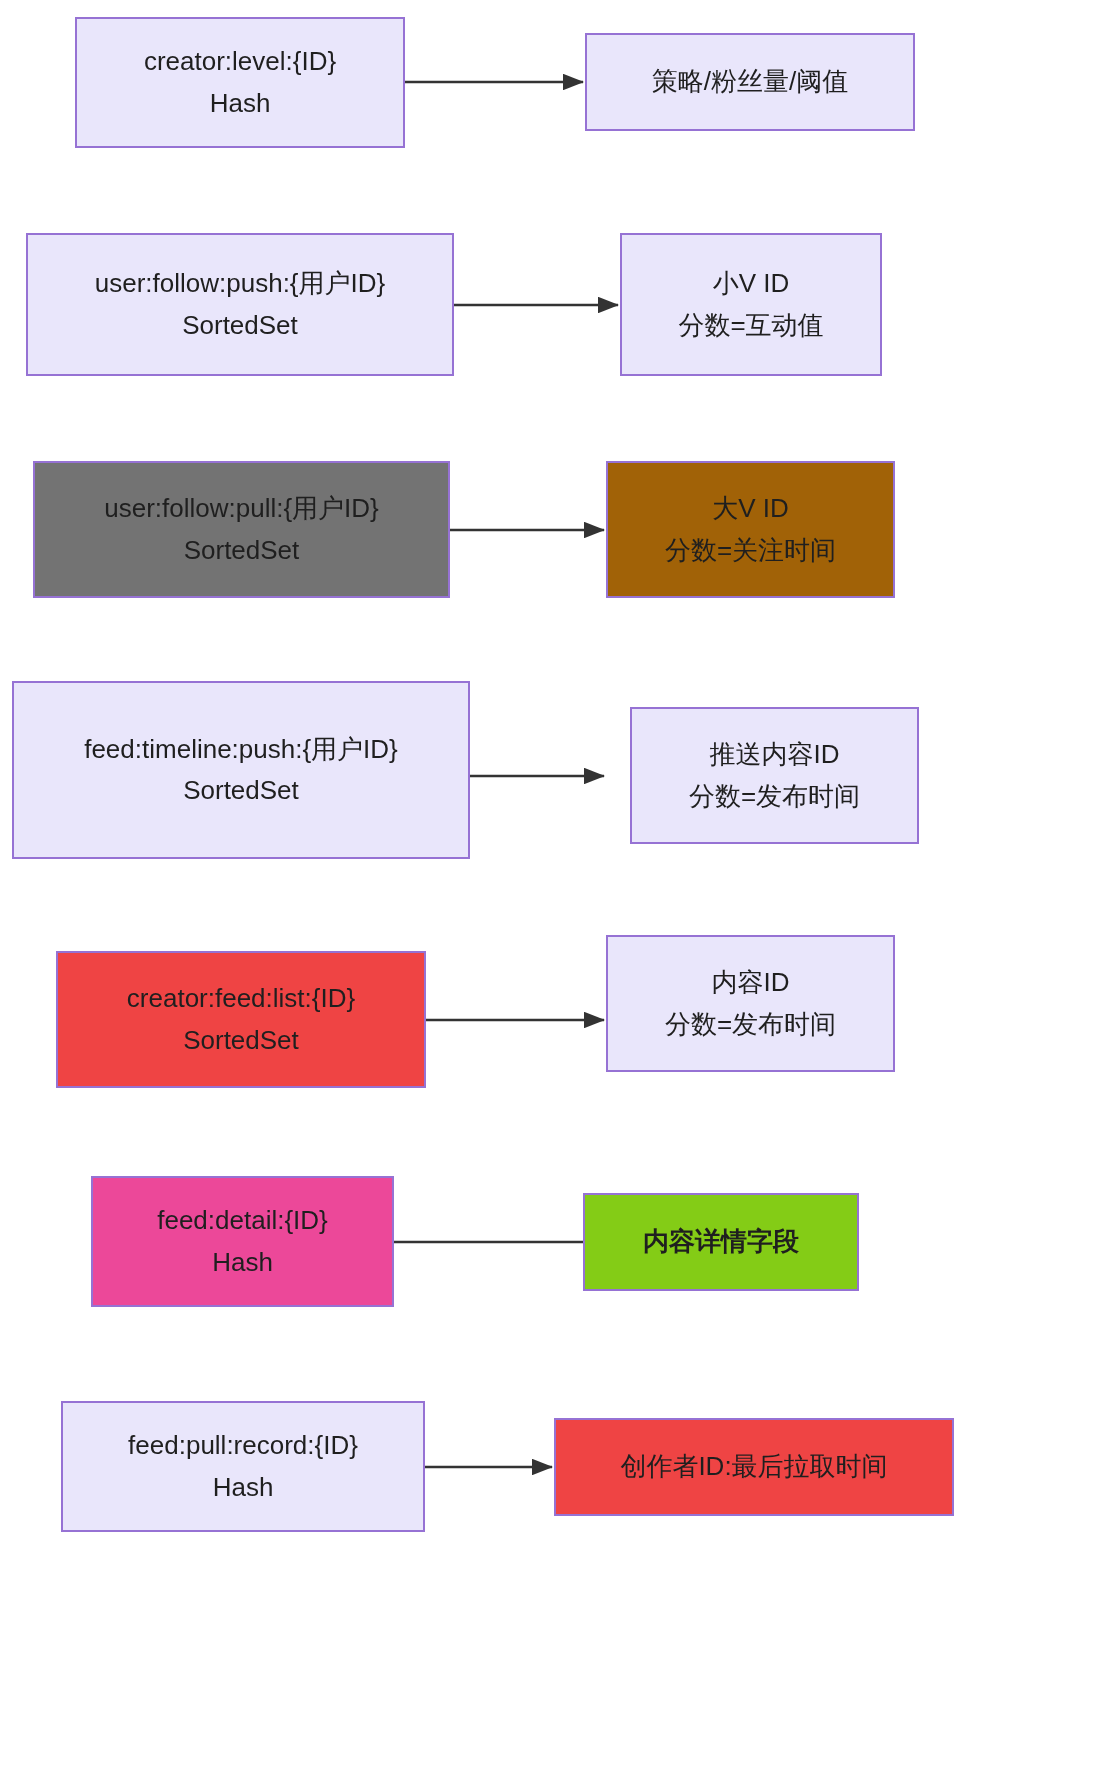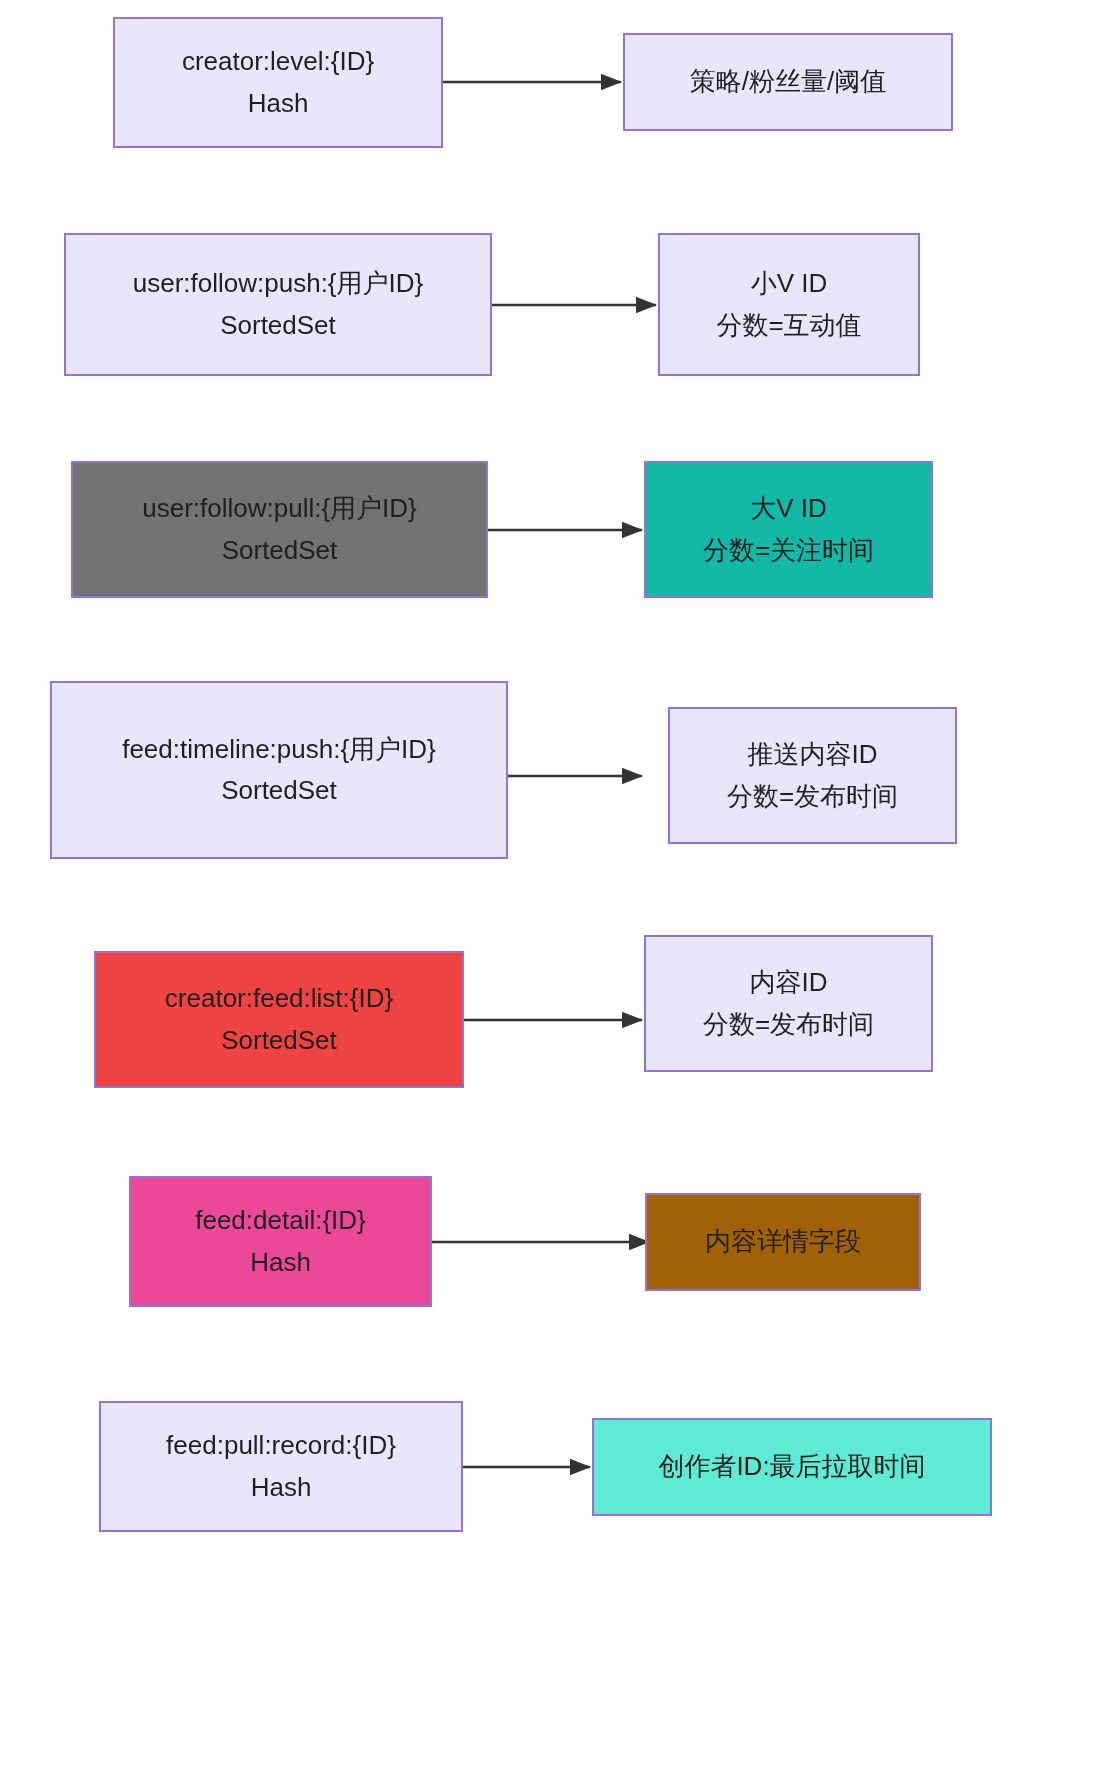--- a/index.html
+++ b/index.html
@@ -9,21 +9,20 @@
   }
   body {
     font-family: "Liberation Sans", "DejaVu Sans", sans-serif;
   }
   #diagram {
     position: relative;
     width: 1052px;
     height: 1772px;
     background: #ffffff;
     overflow: hidden;
-    margin-left: 38px;
   }
   .node {
     position: absolute;
     box-sizing: border-box;
     background: #e9e6fb;
     border: 2px solid #9672d4;
     display: flex;
     align-items: center;
     justify-content: center;
     text-align: center;
@@ -70,30 +69,30 @@
   <div id="nodes">
       <div class="node" style="left: 75px; top: 17px; width: 330px; height: 131px; background: rgb(233, 230, 251); border-color: rgb(150, 114, 212);"><span class="node-label">creator:level:{ID}
 Hash</span></div>
       <div class="node" style="left: 585px; top: 33px; width: 330px; height: 98px; background: rgb(233, 230, 251); border-color: rgb(150, 114, 212);"><span class="node-label">策略/粉丝量/阈值</span></div>
       <div class="node" style="left: 26px; top: 233px; width: 428px; height: 143px; background: rgb(233, 230, 251); border-color: rgb(150, 114, 212);"><span class="node-label">user:follow:push:{用户ID}
 SortedSet</span></div>
       <div class="node" style="left: 620px; top: 233px; width: 262px; height: 143px; background: rgb(233, 230, 251); border-color: rgb(150, 114, 212);"><span class="node-label">小V ID
 分数=互动值</span></div>
       <div class="node" style="left: 33px; top: 461px; width: 417px; height: 137px; background: #737373; border-color: rgb(150, 114, 212);"><span class="node-label">user:follow:pull:{用户ID}
 SortedSet</span></div>
-      <div class="node" style="left: 606px; top: 461px; width: 289px; height: 137px; background: #14b8a6; border-color: rgb(150, 114, 212);"><span class="node-label">大V ID
+      <div class="node" style="left: 606px; top: 461px; width: 289px; height: 137px; background: #a16207; border-color: rgb(150, 114, 212);"><span class="node-label">大V ID
 分数=关注时间</span></div>
       <div class="node" style="left: 12px; top: 681px; width: 458px; height: 178px; background: rgb(233, 230, 251); border-color: rgb(150, 114, 212);"><span class="node-label">feed:timeline:push:{用户ID}
 SortedSet</span></div>
       <div class="node" style="left: 630px; top: 707px; width: 289px; height: 137px; background: rgb(233, 230, 251); border-color: rgb(150, 114, 212); text-align: center;"><span class="node-label">推送内容ID
 分数=发布时间</span></div>
       <div class="node" style="left: 56px; top: 951px; width: 370px; height: 137px; background: #ef4444; border-color: rgb(150, 114, 212);"><span class="node-label">creator:feed:list:{ID}
 SortedSet</span></div>
       <div class="node" style="left: 606px; top: 935px; width: 289px; height: 137px; background: rgb(233, 230, 251); border-color: rgb(150, 114, 212);"><span class="node-label">内容ID
 分数=发布时间</span></div>
       <div class="node" style="left: 91px; top: 1176px; width: 303px; height: 131px; background: #ec4899; border-color: rgb(150, 114, 212);"><span class="node-label">feed:detail:{ID}
 Hash</span></div>
-      <div class="node" style="left: 607px; top: 1193px; width: 276px; height: 98px; background: #a16207; border-color: rgb(150, 114, 212);"><span class="node-label">内容详情字段</span></div>
+      <div class="node" style="left: 583px; top: 1193px; width: 276px; height: 98px; background: #84cc16; border-color: rgb(150, 114, 212); font-weight: bold;"><span class="node-label">内容详情字段</span></div>
       <div class="node" style="left: 61px; top: 1401px; width: 364px; height: 131px; background: rgb(233, 230, 251); border-color: rgb(150, 114, 212);"><span class="node-label">feed:pull:record:{ID}
 Hash</span></div>
-      <div class="node" style="left: 554px; top: 1418px; width: 400px; height: 98px; background: #5eead4; border-color: rgb(150, 114, 212);"><span class="node-label">创作者ID:最后拉取时间</span></div>
+      <div class="node" style="left: 554px; top: 1418px; width: 400px; height: 98px; background: #ef4444; border-color: rgb(150, 114, 212);"><span class="node-label">创作者ID:最后拉取时间</span></div>
     </div>
 </div>
 
 </body></html>

